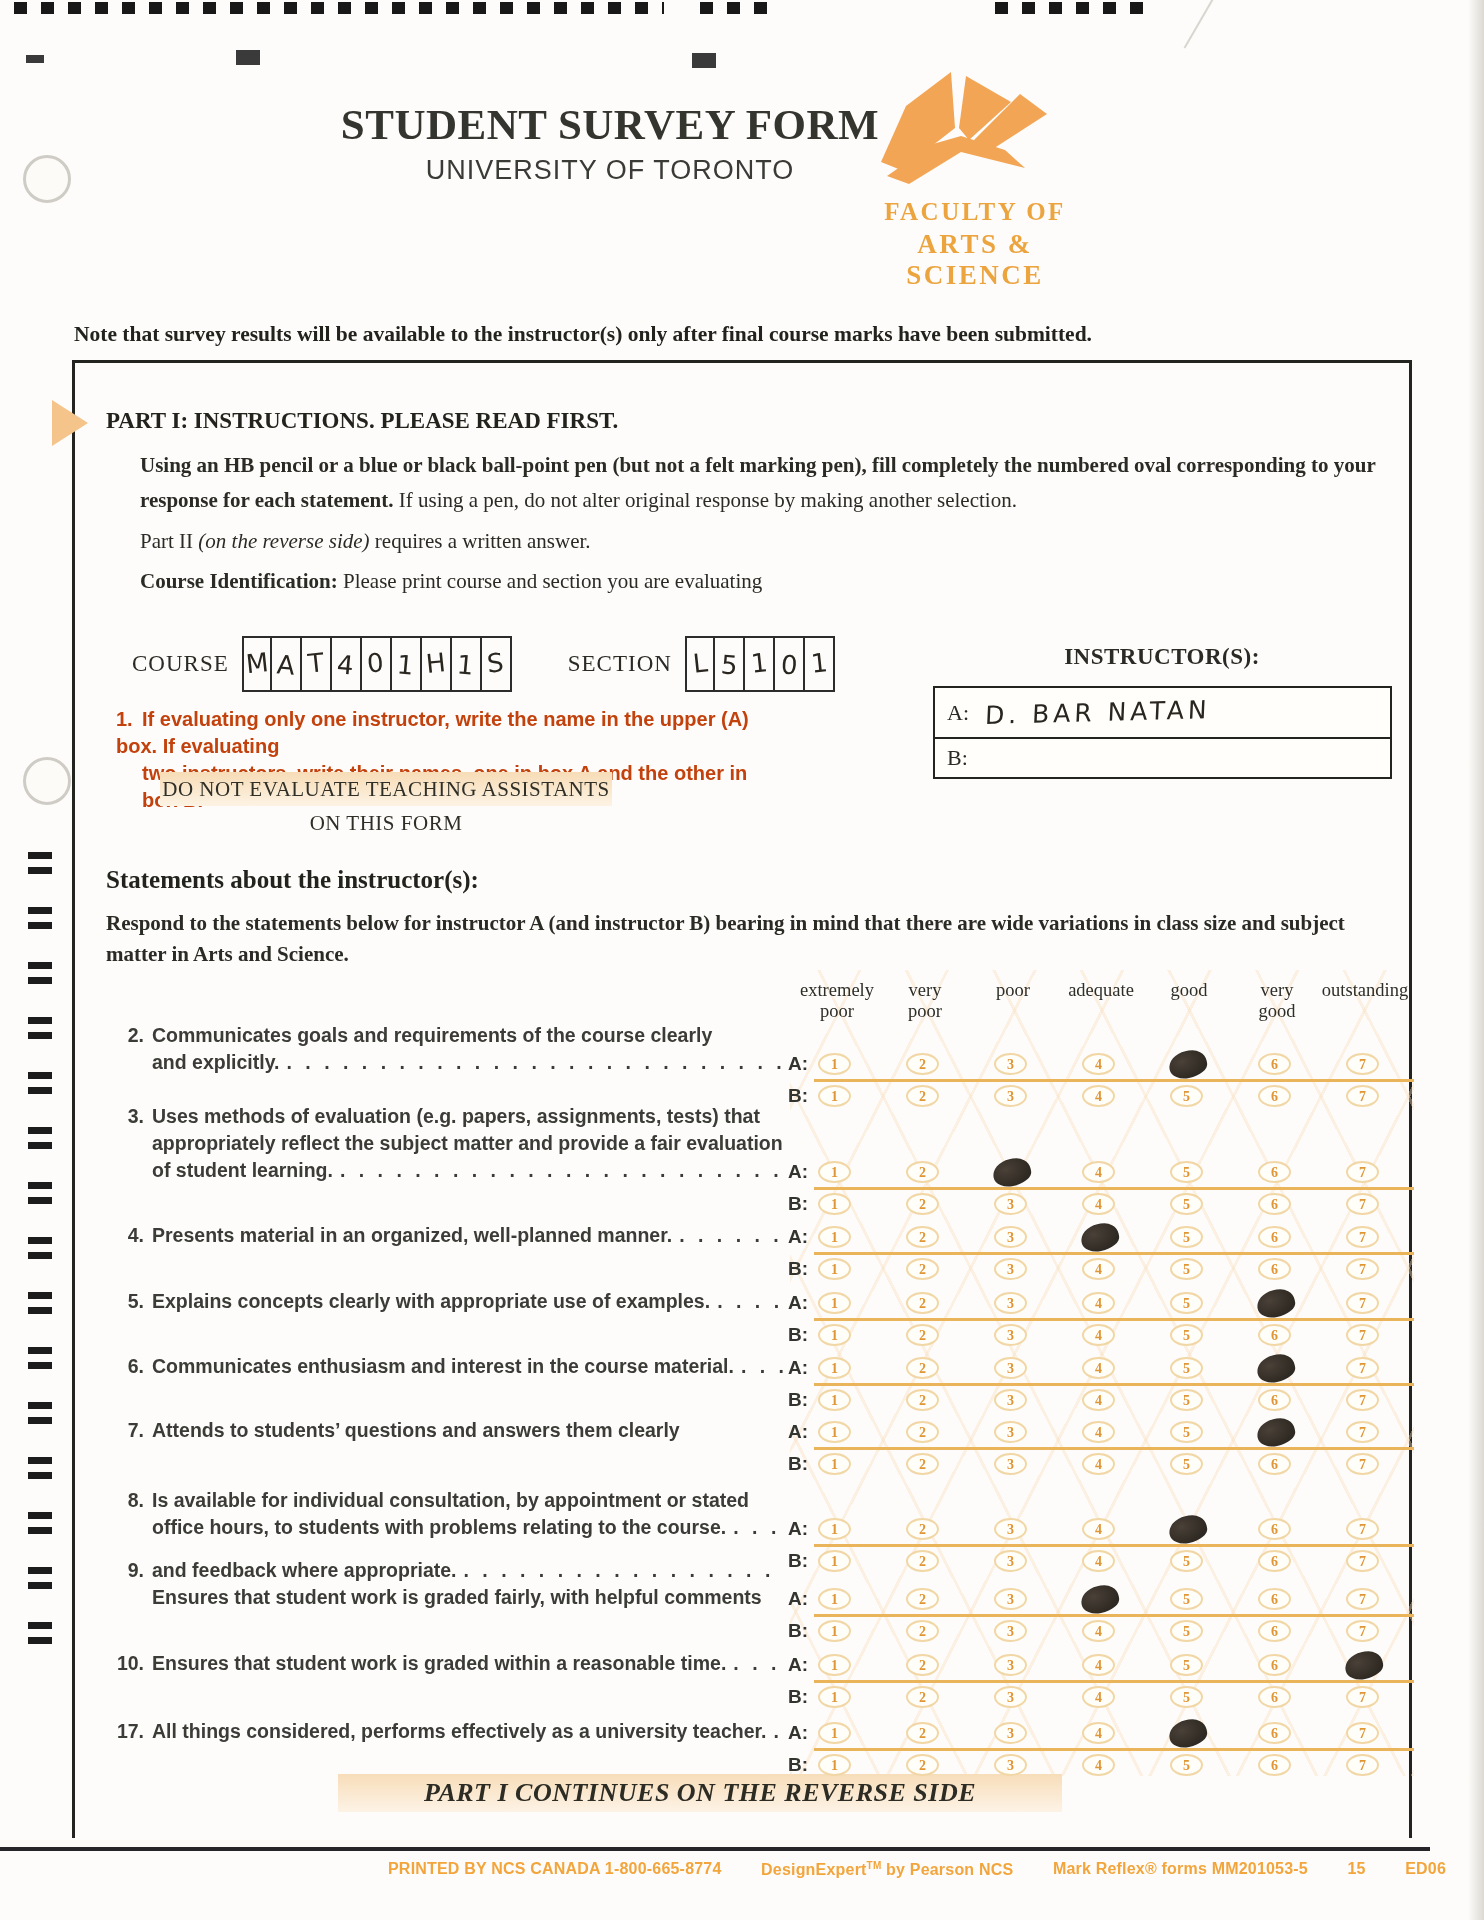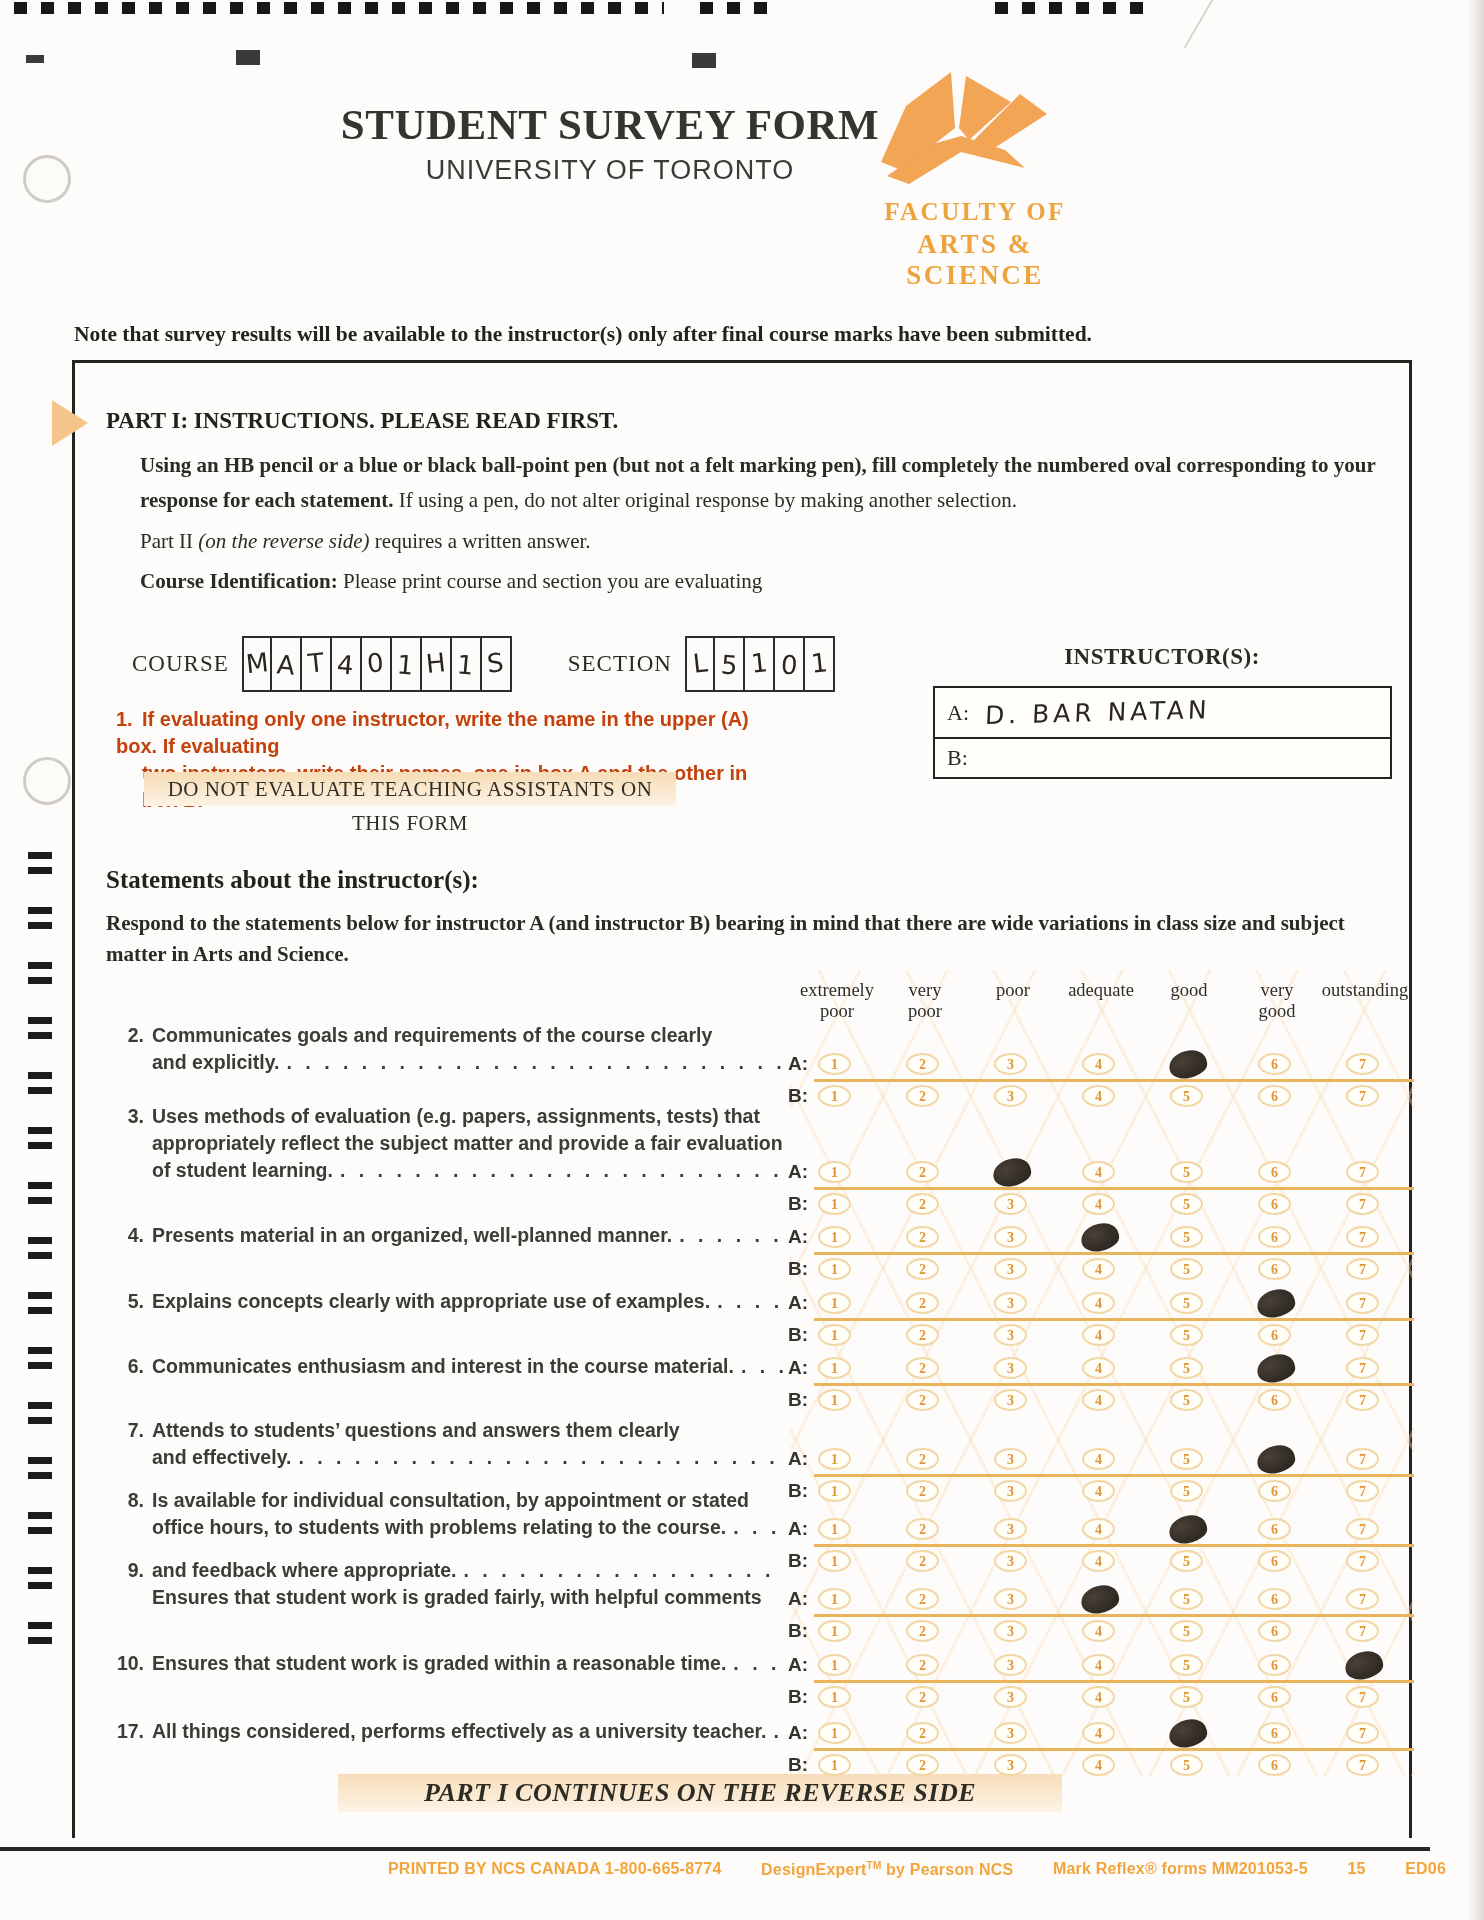--- a/index.html
+++ b/index.html
@@ -209,21 +209,21 @@
       <span>B:</span>
       <span class="iname hand"></span>
     </div>
   </div>
 
   <div class="abs hang" style="left:116px;top:706px;">
     <div><span class="num">1.</span><span>If evaluating only one instructor, write the name in the upper (A) box. If evaluating</span></div>
     <div class="l2">two instructors, write their names, one in box A and the other in box B.</div>
   </div>
 
-  <div class="abs banner" style="left:144px;top:772px;width:532px;height:34px;line-height:34px;">DO NOT EVALUATE TEACHING ASSISTANTS ON THIS FORM</div>
+  <div class="abs banner" style="left:160px;top:772px;width:452px;height:34px;line-height:34px;">DO NOT EVALUATE TEACHING ASSISTANTS ON THIS FORM</div>
 
   <div class="abs h-state" style="left:106px;top:866px;">Statements about the instructor(s):</div>
   <div class="abs intro" style="left:106px;top:908px;">Respond to the statements below for instructor A (and instructor B) bearing in mind that there are wide variations in class size and subject matter in Arts and Science.</div>
 
   <div class="abs panto" style="left:790px;top:970px;width:624px;height:806px;"></div>
   <div class="abs scalehead" style="left:792px;top:980px;" id="scale-head">
       <span style="left: 45px;">extremely
 poor</span>
       <span style="left: 133px;">very
 poor</span>
@@ -425,24 +425,20 @@
     </div>
   </div>
 
   <div class="q abs" style="top: 1417px;">
     <div class="q-main">
       <div class="q-num">7.</div>
       <div class="q-lines">
             <div class="q-line">
               <span>Attends to students’ questions and answers them clearly</span>
             </div>
-            <div class="q-line">
-              <span>and effectively.</span>
-              <span class="dotfill"></span>
-            </div>
           </div>
       <div class="orow row-a">
         <span class="rlabel">A:</span>
         <span class="ovals">
               <span class="oval">1</span>
               <span class="oval">2</span>
               <span class="oval">3</span>
               <span class="oval">4</span>
               <span class="oval">5</span>
               <span class="oval marked"></span>

